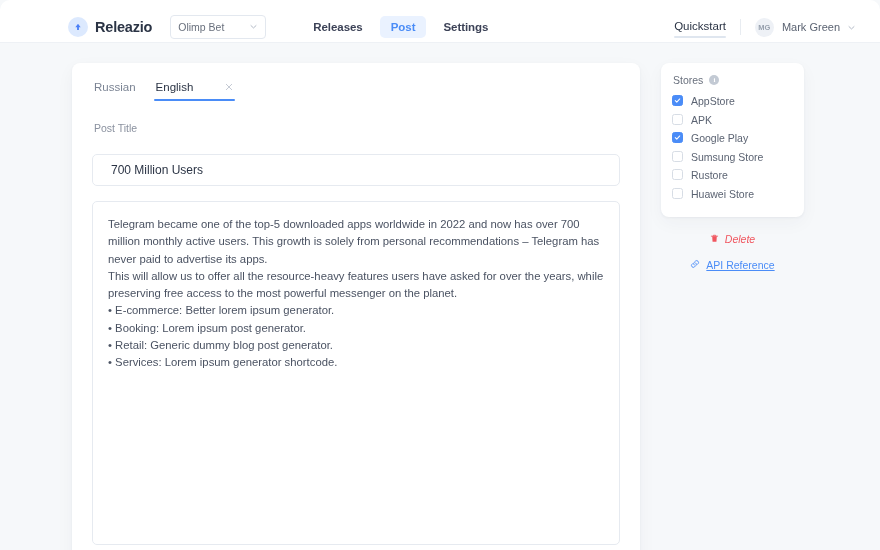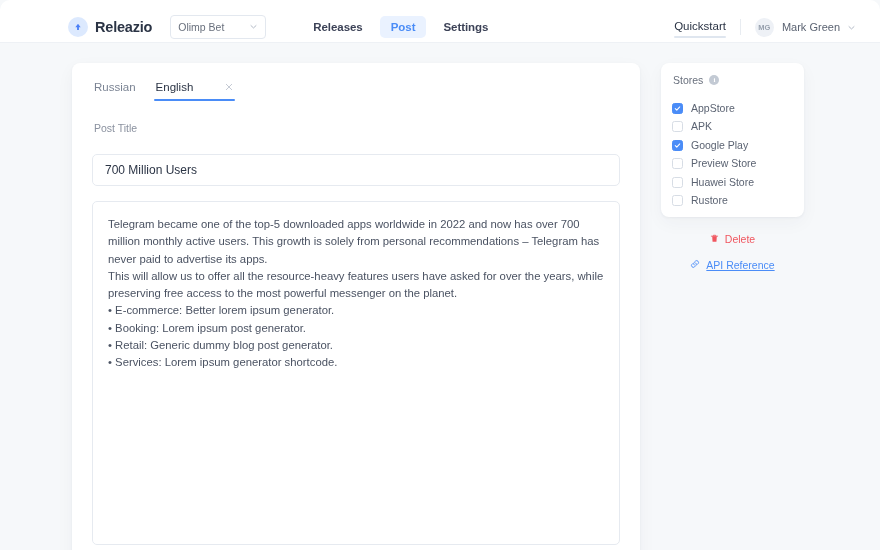--- a/index.html
+++ b/index.html
@@ -211,21 +211,21 @@
 
   .title-input {
     width: 100%;
     height: 32px;
     border: 1px solid #e6eaf0;
     border-radius: 5px;
     background: #fff;
     font-family: inherit;
     font-size: 12px;
     color: #2b3445;
-    padding: 0 12px;
+    padding: 0 18px;
     outline: none;
   }
 
   .editor {
     width: 100%;
     height: 344px;
     margin-top: 15px;
     border: 1px solid #e6eaf0;
     border-radius: 5px;
     background: #fff;
@@ -297,21 +297,21 @@
     font-weight: bold;
     display: flex;
     align-items: center;
     justify-content: center;
     line-height: 1;
     font-family: "Liberation Serif", serif;
   }
 
   .store-row {
     display: flex;
-    align-items: flex-end;
+    align-items: flex-start;
     gap: 8px;
     height: 18.5px;
   }
   .cbox {
     width: 11px; height: 11px;
     border-radius: 2.5px;
     border: 1px solid #d7dde5;
     background: #fff;
     flex: none;
     display: flex;
@@ -333,21 +333,21 @@
     align-items: center;
     gap: 14px;
     margin-top: 2px;
   }
   .link-action {
     display: flex;
     align-items: center;
     gap: 6px;
     font-size: 10.5px;
   }
-  .link-delete { color: #f0565f; }
+  .link-delete { color: #f0565f; font-style: italic; }
   .link-api { color: #4a8cf7; text-decoration: underline; }
 </style>
 </head>
 <body>
 
 <div class="app">
 
   <div class="topbar">
 
     <div class="brand">
@@ -443,31 +443,31 @@
           <span class="cbox on">
             <svg width="7" height="7" viewBox="0 0 10 10" aria-hidden="true">
               <path d="M1.8 5.2 L4 7.3 L8.2 2.8" fill="none" stroke="#fff" stroke-width="1.5" stroke-linecap="round" stroke-linejoin="round"></path>
             </svg>
           </span>
           <span class="store-label">Google Play</span>
         </div>
 
         <div class="store-row">
           <span class="cbox"></span>
-          <span class="store-label">Preview Store</span>
+          <span class="store-label">Sumsung Store</span>
+        </div>
+
+        <div class="store-row">
+          <span class="cbox"></span>
+          <span class="store-label">Rustore</span>
         </div>
 
         <div class="store-row">
           <span class="cbox"></span>
           <span class="store-label">Huawei Store</span>
-        </div>
-
-        <div class="store-row">
-          <span class="cbox"></span>
-          <span class="store-label">Rustore</span>
         </div>
 
       </div>
 
       <div class="side-actions">
         <div class="link-action link-delete">
           <span>
             <svg width="9" height="9" viewBox="0 0 12 12" aria-hidden="true">
               <path d="M1.8 2.9 H10.2" stroke="#f0565f" stroke-width="1.1" stroke-linecap="round"></path>
               <path d="M4.5 2.7 V1.7 H7.5 V2.7" fill="none" stroke="#f0565f" stroke-width="1.1" stroke-linejoin="round"></path>

